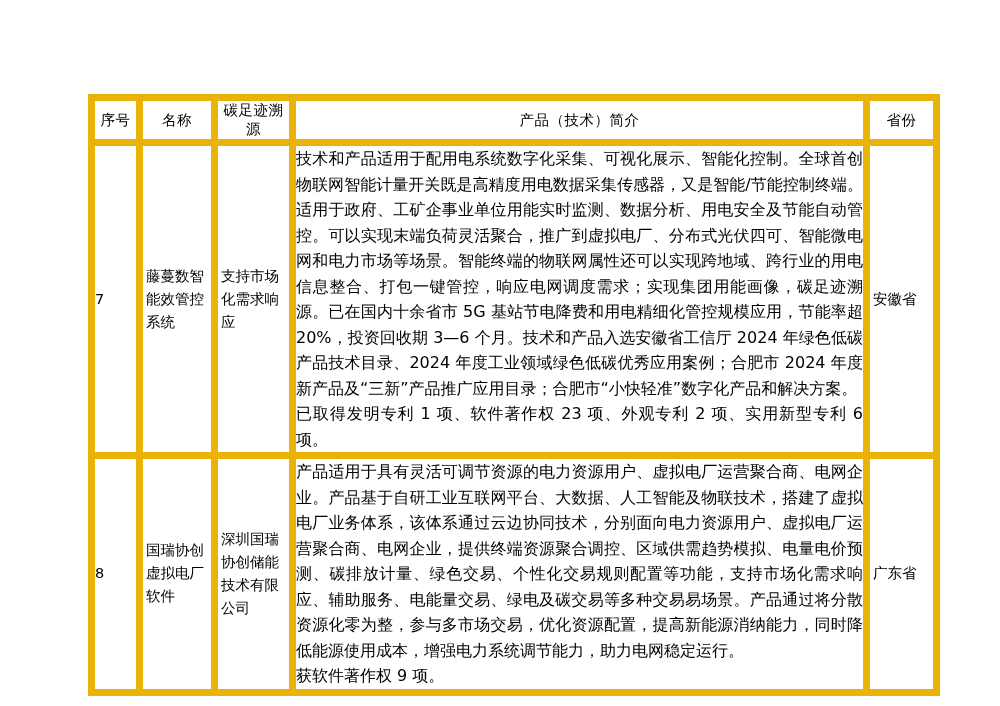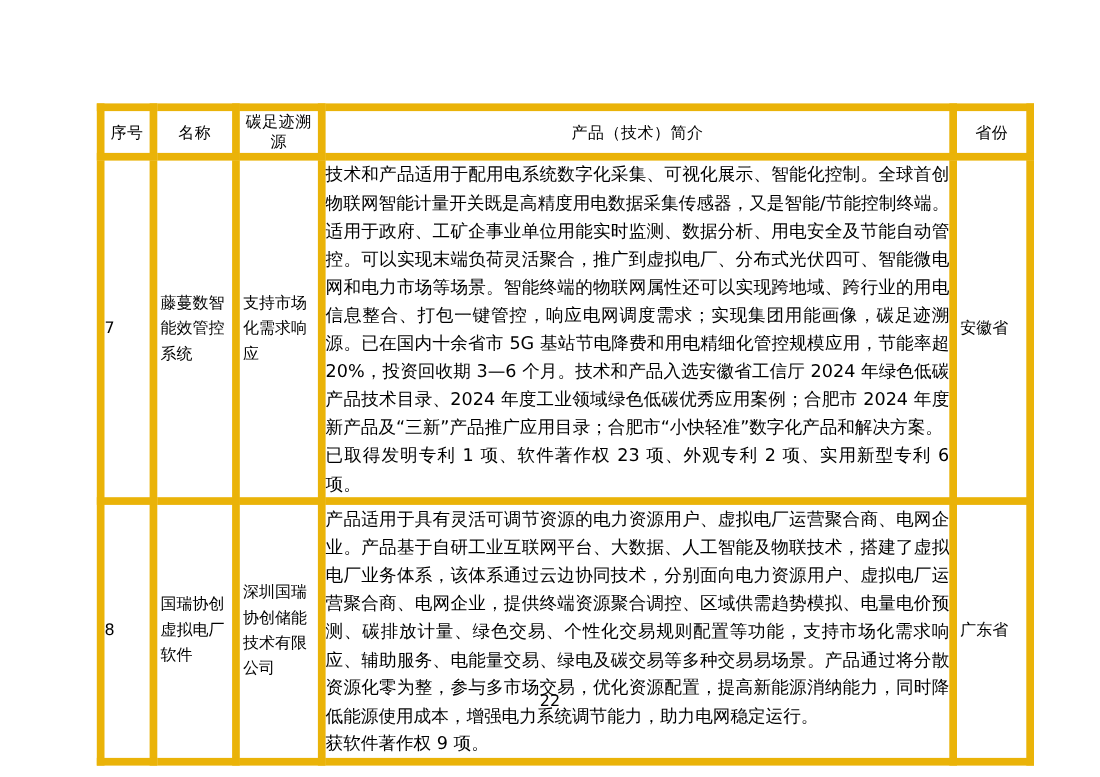--- a/index.html
+++ b/index.html
@@ -120,15 +120,14 @@
         <td class="cell-center narrow">深圳国瑞协创储能技术有限公司</td>
         <td class="cell-desc">
           <p>产品适用于具有灵活可调节资源的电力资源用户、虚拟电厂运营聚合商、电网企业。产品基于自研工业互联网平台、大数据、人工智能及物联技术，搭建了虚拟电厂业务体系，该体系通过云边协同技术，分别面向电力资源用户、虚拟电厂运营聚合商、电网企业，提供终端资源聚合调控、区域供需趋势模拟、电量电价预测、碳排放计量、绿色交易、个性化交易规则配置等功能，支持市场化需求响应、辅助服务、电能量交易、绿电及碳交易等多种交易易场景。产品通过将分散资源化零为整，参与多市场交易，优化资源配置，提高新能源消纳能力，同时降低能源使用成本，增强电力系统调节能力，助力电网稳定运行。</p>
           <p>获软件著作权 9 项。</p>
         </td>
         <td class="cell-center narrow">广东省</td>
       </tr>
     </tbody>
   </table>
 
-  <div class="page-number">22</div>
 
 </div>
 
 </body></html>

